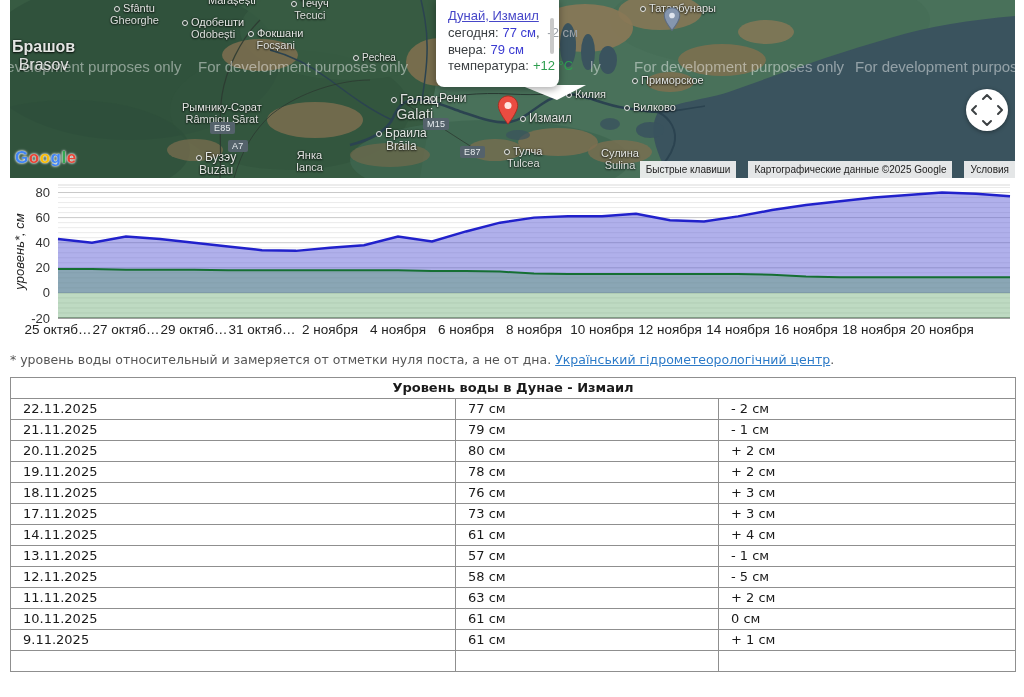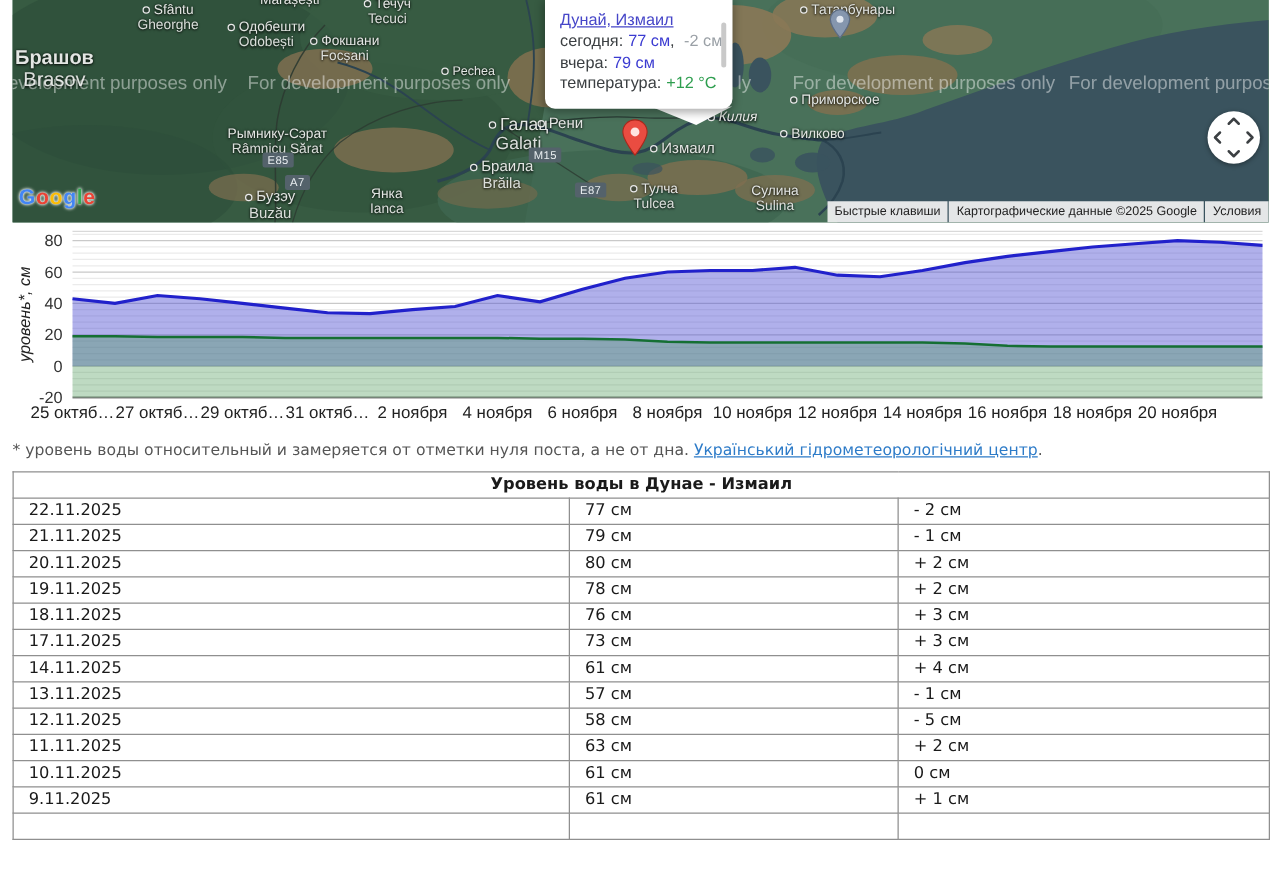--- a/index.html
+++ b/index.html
@@ -11,26 +11,26 @@
   .mlabel{position:absolute;color:#e3e6e3;text-shadow:0 1px 2px rgba(0,0,0,.8),0 0 2px rgba(0,0,0,.6);
           line-height:1.1;text-align:center;white-space:nowrap;z-index:3;}
   .mlabel .dot{display:inline-block;width:4px;height:4px;border:1px solid #e9e9e9;background:rgba(40,50,45,.55);
                border-radius:50%;margin-right:3px;vertical-align:middle;}
   .mlabel .sub{font-weight:400;opacity:.95;}
   .badge{position:absolute;background:#54626b;color:#e8edf0;font-size:9px;padding:1px 4px;border-radius:2px;
          z-index:3;letter-spacing:.3px;}
   .wmark{position:absolute;color:rgba(255,255,255,.45);font-size:15px;z-index:4;white-space:nowrap;}
   #google-logo{position:absolute;left:5px;top:148px;z-index:6;font-size:17px;font-weight:bold;
                text-shadow:0 0 2px #fff,0 0 3px #fff;letter-spacing:.5px;cursor:pointer;}
-  #map-attribution{position:absolute;right:0;bottom:0;z-index:6;display:flex;gap:1px;font-size:10px;color:#222;}
+  #map-attribution{position:absolute;right:0;bottom:0;z-index:6;display:flex;gap:12px;font-size:10px;color:#222;}
   #map-attribution .att{background:rgba(243,243,243,.92);padding:3px 6px;white-space:nowrap;}
   #pan-control{position:absolute;left:956px;top:89px;width:42px;height:42px;border-radius:50%;background:#fff;
                box-shadow:0 1px 4px rgba(0,0,0,.4);z-index:6;cursor:pointer;}
   .pin{position:absolute;z-index:5;}
-  #popup{position:absolute;left:426px;top:0;width:150px;height:87px;background:#fff;border-radius:0 0 8px 8px;
+  #popup{position:absolute;left:426px;top:0;width:123px;height:87px;background:#fff;border-radius:0 0 8px 8px;
          box-shadow:0 2px 7px 1px rgba(0,0,0,.3);z-index:8;padding:8px 10px 0 12px;box-sizing:border-box;
          font-size:13px;color:#3c4043;}
   #popup a{color:#4646c8;text-decoration:underline;font-size:13px;display:block;margin-bottom:2px;cursor:pointer;}
   #popup .pline{margin-top:1.5px;white-space:nowrap;}
   #popup .plabel{color:#3c4043;margin-right:4px;}
   #popup .pblue{color:#3b3bd1;}
   #popup .pgray{color:#9aa0a6;}
   #popup .pgreen{color:#2e9e4f;}
   #popup-scrollbar{position:absolute;right:5px;top:18px;width:4px;height:36px;background:#c9c9c9;border-radius:2px;}
   #popup-tail{position:absolute;left:510px;top:85px;width:66px;height:15px;z-index:7;background:#fff;
@@ -115,21 +115,21 @@
         <div class="mlabel" style="left: 238px; top: 27px; font-size: 11px;"><span class="dot"></span><span>Фокшани</span><div class="sub">Focșani</div></div>
         <div class="mlabel" style="left: 343px; top: 52px; font-size: 10px;"><span class="dot"></span><span>Pechea</span></div>
         <div class="mlabel" style="left: 172px; top: 101px; font-size: 11px;"><span>Рымнику-Сэрат</span><div class="sub">Râmnicu Sărat</div></div>
         <div class="mlabel" style="left: 381px; top: 92px; font-size: 14px;"><span class="dot"></span><span>Галац</span><div class="sub">Galați</div></div>
         <div class="mlabel" style="left: 420px; top: 92px; font-size: 12px;"><span class="dot"></span><span>Рени</span></div>
         <div class="mlabel" style="left: 366px; top: 127px; font-size: 12px;"><span class="dot"></span><span>Браила</span><div class="sub">Brăila</div></div>
         <div class="mlabel" style="left: 286px; top: 149px; font-size: 11px;"><span>Янка</span><div class="sub">Ianca</div></div>
         <div class="mlabel" style="left: 186px; top: 151px; font-size: 12px;"><span class="dot"></span><span>Бузэу</span><div class="sub">Buzău</div></div>
         <div class="mlabel" style="left: 630px; top: 2px; font-size: 11px;"><span class="dot"></span><span>Татарбунары</span></div>
         <div class="mlabel" style="left: 622px; top: 74px; font-size: 11px;"><span class="dot"></span><span>Приморское</span></div>
-        <div class="mlabel" style="left: 556px; top: 88px; font-size: 11px; font-style: italic;"><span class="dot"></span><span>Килия</span></div>
+        <div class="mlabel" style="left: 556px; top: 88px; font-size: 11px;"><span class="dot"></span><span>Килия</span></div>
         <div class="mlabel" style="left: 614px; top: 101px; font-size: 11px;"><span class="dot"></span><span>Вилково</span></div>
         <div class="mlabel" style="left: 510px; top: 112px; font-size: 12px;"><span class="dot"></span><span>Измаил</span></div>
         <div class="mlabel" style="left: 494px; top: 145px; font-size: 11px;"><span class="dot"></span><span>Тулча</span><div class="sub">Tulcea</div></div>
         <div class="mlabel" style="left: 591px; top: 147px; font-size: 11px;"><span>Сулина</span><div class="sub">Sulina</div></div>
         <div class="badge" style="left: 413px; top: 118px;">M15</div>
         <div class="badge" style="left: 450px; top: 146px;">E87</div>
         <div class="badge" style="left: 200px; top: 122px;">E85</div>
         <div class="badge" style="left: 218px; top: 140px;">A7</div>
         <div class="wmark" style="left: -12px; top: 58px;">development purposes only</div>
         <div class="wmark" style="left: 188px; top: 58px;">For development purposes only</div>

